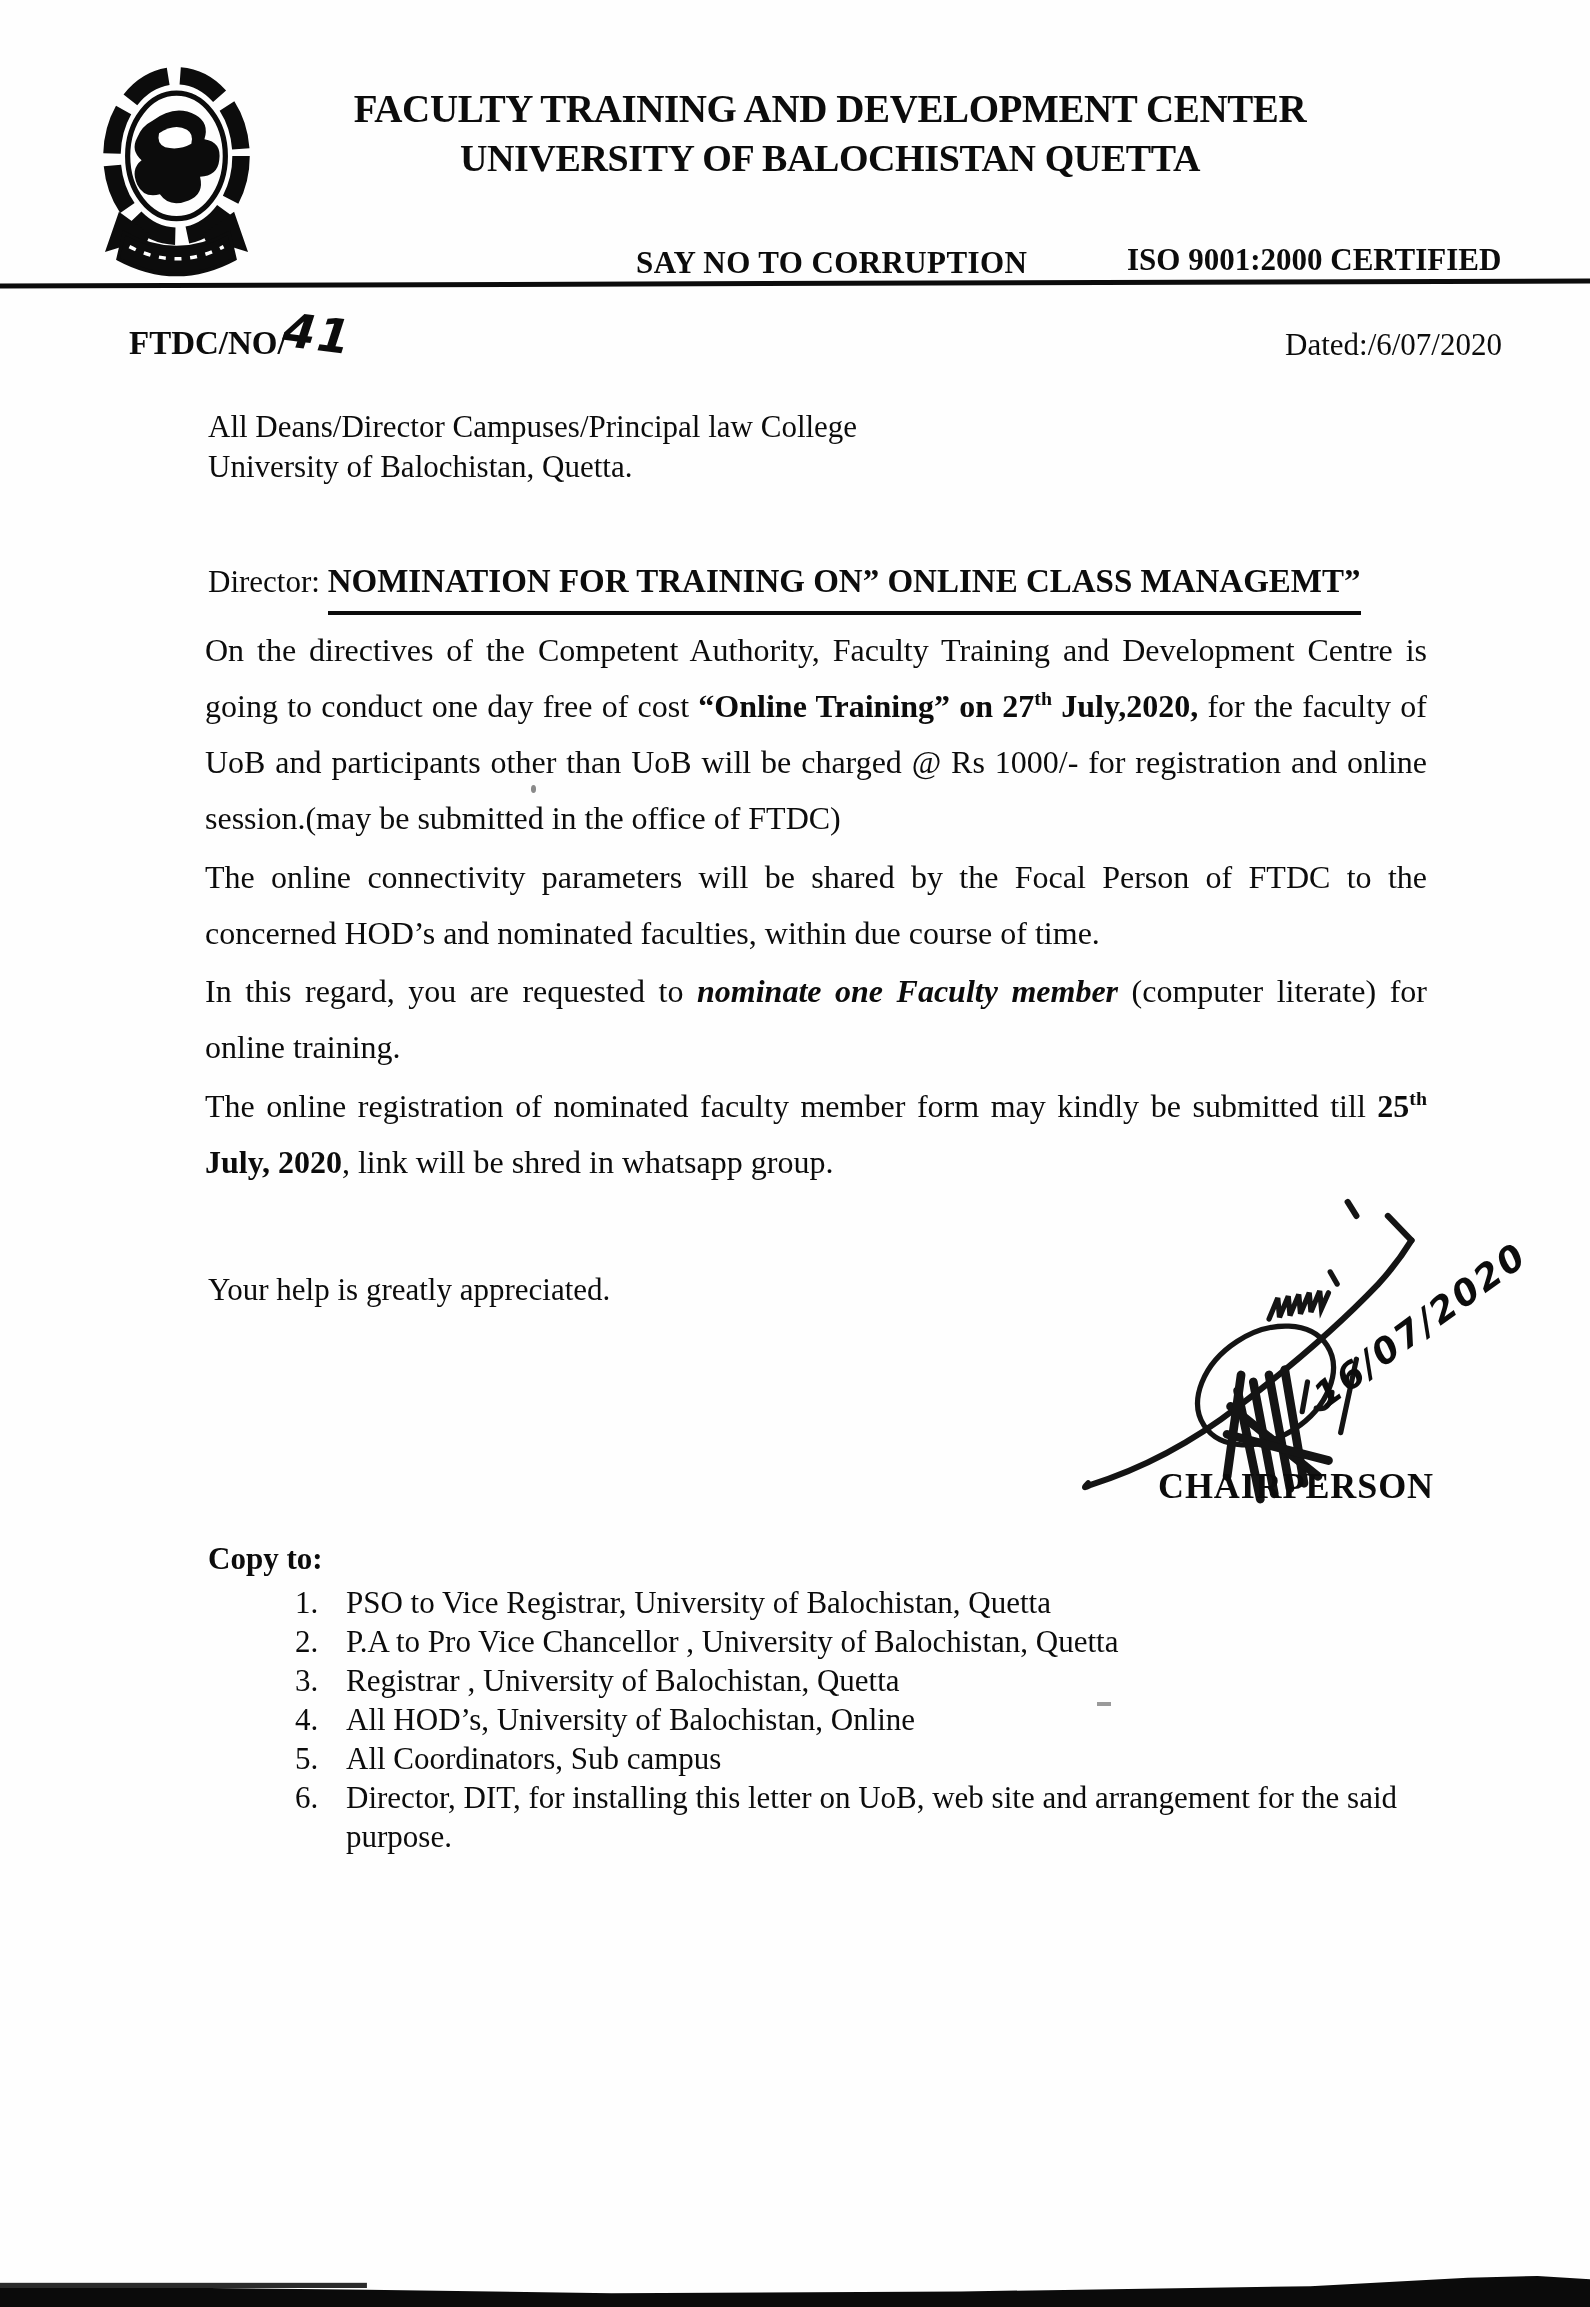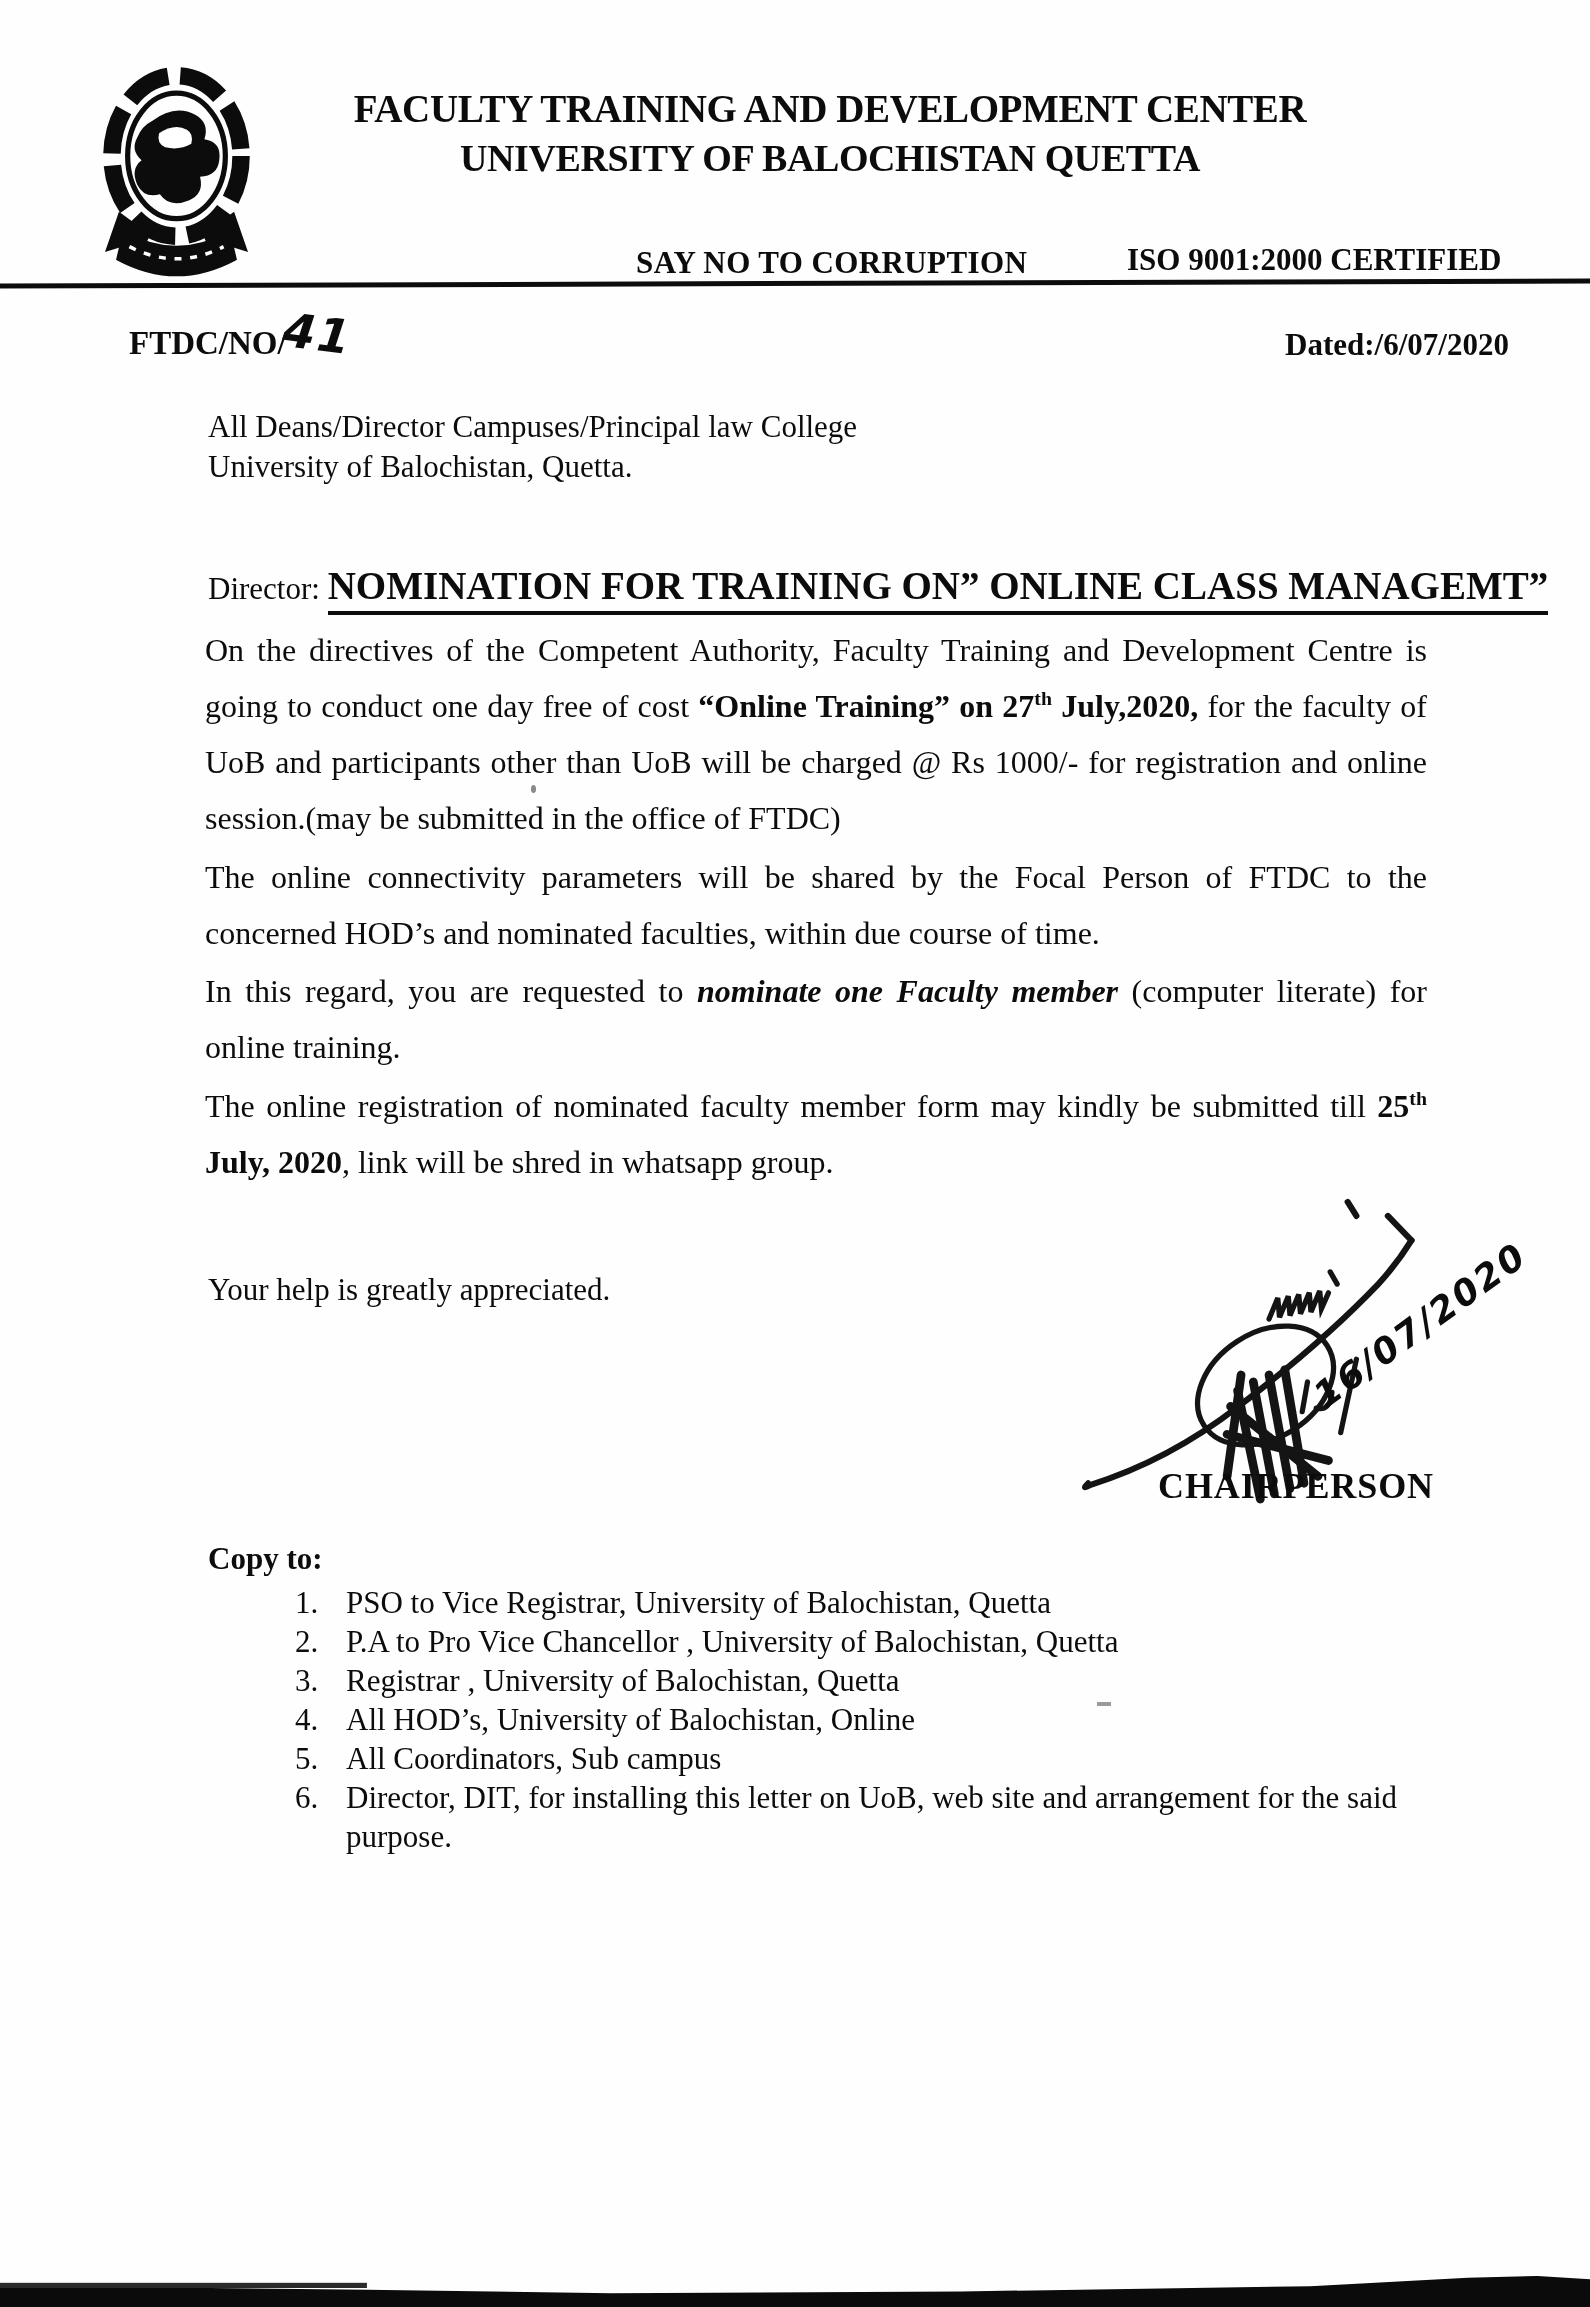--- a/index.html
+++ b/index.html
@@ -16,27 +16,27 @@
   .slogan{position:absolute;left:636px;top:245px;font-size:31px;font-weight:bold;letter-spacing:0.4px;}
   .cert{position:absolute;left:1127px;top:242px;font-size:31px;font-weight:bold;text-align:right;}
   .rule{position:absolute;left:0;top:281px;width:1590px;height:5.2px;background:#0c0c0c;transform:rotate(-0.18deg);}
   
   .refrow{position:absolute;left:129px;top:325px;font-size:33px;font-weight:bold;}
   .hw-num{
     position:absolute;left:154px;top:-19px;
     font-family:"DejaVu Sans", sans-serif;font-style:italic;font-weight:bold;
     font-size:47px;transform:rotate(7deg);letter-spacing:1.7px;
   }
-  .dated{position:absolute;left:1285px;top:327px;font-size:31px;font-weight:bold;}
+  .dated{position:absolute;left:1285px;top:327px;font-size:31px;font-weight:normal;}
   
   .recipient{position:absolute;left:208px;top:407px;font-size:31px;line-height:40px;}
   
   .subject{position:absolute;left:208px;top:563px;font-size:31px;}
   .subject .subj-text{
-    font-size:39px;font-weight:bold;border-bottom:4.4px solid #0c0c0c;padding-bottom:4px;
+    font-size:33px;font-weight:bold;border-bottom:4.4px solid #0c0c0c;padding-bottom:12px;
   }
   
   .body-text{position:absolute;left:205px;top:622px;width:1222px;
     font-size:32px;line-height:56px;text-align:justify;}
   .body-text p{margin:0 0 2.6px 0;}
   .b{font-weight:bold;}
   .bi{font-weight:bold;font-style:italic;}
   sup.s{font-size:0.62em;vertical-align:super;line-height:0;}
   .closing{position:absolute;left:208px;top:1272px;font-size:31px;}
   

